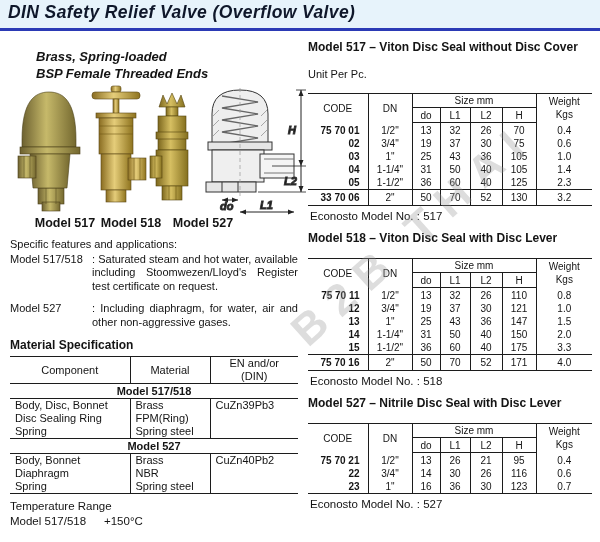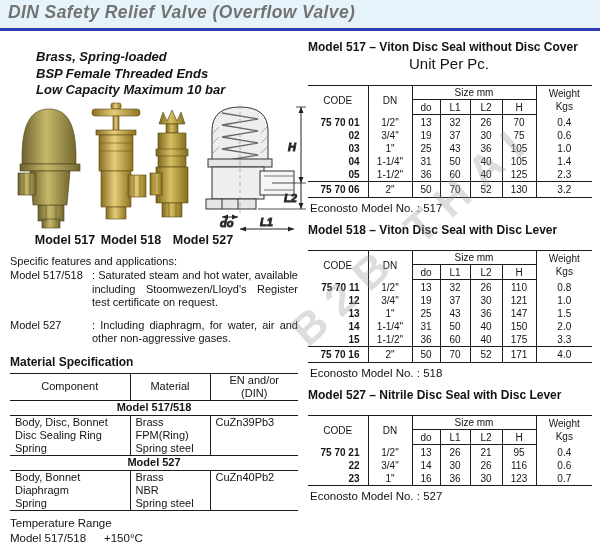--- a/index.html
+++ b/index.html
@@ -6,21 +6,21 @@
   body {
     width:600px; height:542px; background:#ffffff; color:#141414;
     font-family:"Liberation Sans", sans-serif; position:relative; overflow:hidden;
   }
   
   .hdr {
     height:26px; background:#e7f3fb; border-bottom:3px solid #2b3ab5;
     padding:2px 0 0 8px; box-sizing:content-box;
   }
   .hdr .title {
-    font-weight:bold; font-style:italic; font-size:17.5px; letter-spacing:0.4px; color:#737373;margin-top:24px;
+    font-weight:bold; font-style:italic; font-size:17.5px; letter-spacing:0.4px; color:#0f172a;margin-top:24px;
   }
   
   .cols { display:flex; }
   .leftcol  { width:302px; padding-left:10px; box-sizing:border-box; flex:none; }
   .rightcol { width:298px; padding:0 8px 0 6px; box-sizing:border-box; flex:none; }
 
   
   .intro { margin:18px 0 0 26px; font-weight:bold; font-style:italic; font-size:13px; line-height:16.5px; }
   .figure { display:block; margin-top:2px; }
   .model-labels { display:flex; font-weight:bold; font-size:12.5px; margin:-4px 0 8px 0; }
@@ -44,21 +44,21 @@
   .mat tr.sec-end td { border-bottom:1.5px solid #1c1c1c; }
   .mat td { height:13px; }
 
   .temp { font-size:11.5px; line-height:15px; margin-top:5px; }
   .temp-row { display:flex; }
   .temp-label { width:94px; flex:none; }
 
   
   .multi { font-size:11.5px; line-height:14.5px; margin-top:15px; }
   .tbl-title { font-weight:bold; font-size:12px; margin:9px 0 0 0; }
-  .unit-note { text-align:center; font-size:15px; margin:1px 2px 0 0; }
+  .unit-note { text-align:left; font-size:11px; margin:14px 2px 0 0; }
   table.spec { border-collapse:collapse; width:284px; font-size:10px; table-layout:fixed; margin-top:13px; }
   .spec th, .spec td { padding:0; text-align:center; font-weight:normal; height:13px; line-height:13px; }
   .spec thead th { border-top:1.5px solid #1c1c1c; }
   .spec thead tr.h1 th { border-bottom:none; }
   .spec th.rowspan { border-bottom:1.5px solid #1c1c1c; }
   .spec th.size { border-bottom:1px solid #1c1c1c; }
   .spec tr.h2 th { border-bottom:1.5px solid #1c1c1c; height:14px; }
   .spec .vl { border-left:1px solid #1c1c1c; }
   .spec td.code { text-align:right; padding-right:8px; font-weight:bold; }
   .spec tbody tr:first-child td { padding-top:1px; }
@@ -84,21 +84,20 @@
     <span class="title">DIN  Safety Relief Valve  (Overflow Valve)</span>
   </div>
 
   <div class="cols">
 
     <section class="leftcol">
 
       <div class="intro" id="intro">
           <div>Brass, Spring-loaded</div>
           <div>BSP Female Threaded Ends</div>
-          <div>Low Capacity Maximum 10 bar</div>
         </div>
 
       <svg class="figure" width="298" height="136" viewBox="0 0 298 136">
         <defs>
           <linearGradient id="g1" x1="0" y1="0" x2="1" y2="0">
             <stop offset="0" stop-color="#6d6130"></stop>
               <stop offset="0.45" stop-color="#c6b96a"></stop>
               <stop offset="1" stop-color="#74682f"></stop>
           </linearGradient>
           <linearGradient id="g2" x1="0" y1="0" x2="1" y2="0">
@@ -355,21 +354,21 @@
               <tr class="grp-end">
                 <td class="code">05</td>
                 <td class="vl ">1-1/2"</td>
                 <td class="vl ">36</td>
                 <td class="vl ">60</td>
                 <td class="vl ">40</td>
                 <td class="vl ">125</td>
                 <td class="vl ">2.3</td>
               </tr>
               <tr class="last">
-                <td class="code">75 70 06</td>
+                <td class="code">33 70 06</td>
                 <td class="vl ">2"</td>
                 <td class="vl ">50</td>
                 <td class="vl ">70</td>
                 <td class="vl ">52</td>
                 <td class="vl ">130</td>
                 <td class="vl ">3.2</td>
               </tr>
             </tbody>
           </table>
           <div class="econosto">Econosto Model No. : 517</div>

